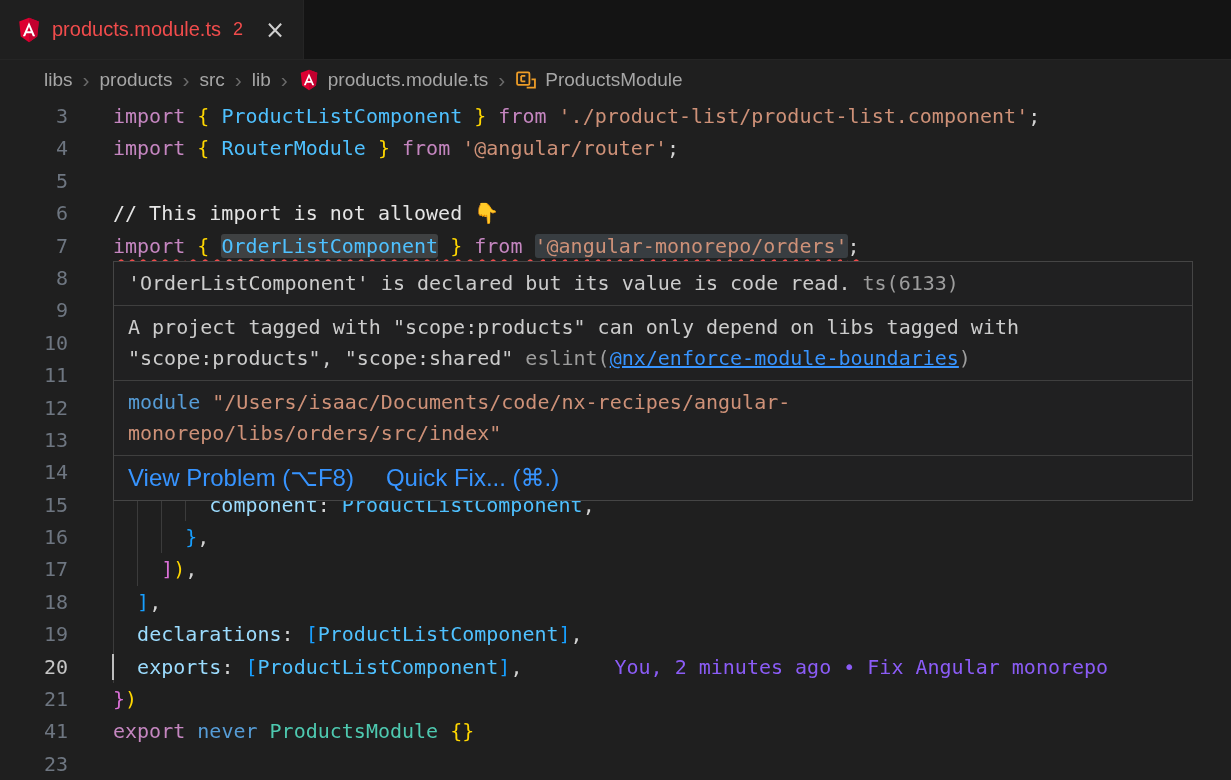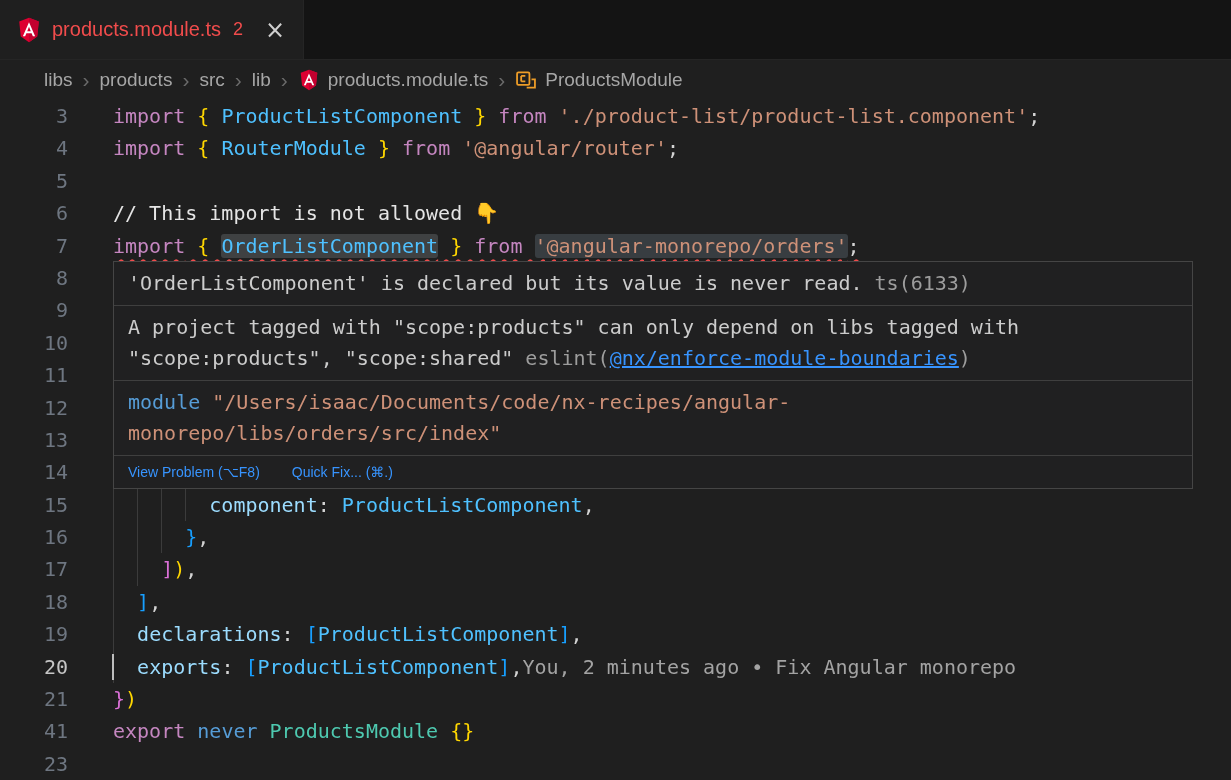--- a/index.html
+++ b/index.html
@@ -51,21 +51,21 @@
     white-space:pre; font-size:20px; color:#d4d4d4;
   }
   .num {
     position:absolute; left:0; top:0; width:68px; text-align:right;
     color:#6e7681; font-size:20px;
   }
   .line.active .num { color:#c6c6c6; }
   .code { position:absolute; left:113px; top:0; }
   .guide { position:absolute; top:0; bottom:0; width:1px; background:#3b3b3b; }
   .cursor { position:absolute; left:112px; top:3px; width:2px; height:26px; background:#bdbdbd; }
-  .blame { color:#a3a3a3; }
+  .blame { color:#8b5cf6; margin-left:92px; }
 
   
   .kw  { color:#c586c0; }
   .kw2 { color:#569cd6; }
   .type{ color:#4fc1ff; }
   .prop{ color:#9cdcfe; }
   .str { color:#ce9178; }
   .cm  { color:#e5e5e5; }
   .b1  { color:#ffd700; }
   .b2  { color:#da70d6; }
@@ -89,21 +89,21 @@
   .hv-section {
     padding:6px 14px; line-height:31px; color:#cccccc;
     border-bottom:1px solid #3f3f3f;
   }
   .dim { color:#9d9d9d; }
   .link { color:#3794ff; text-decoration:underline; cursor:pointer; }
   .mod-kw { color:#569cd6; }
   .mod-str { color:#ce9178; }
   .hv-actions {
     display:flex; gap:32px; padding:8px 14px; align-items:center;
-    font-family:"Liberation Sans", sans-serif; font-size:14px;
+    font-family:"Liberation Sans", sans-serif; font-size:24px;
   }
   .hv-actions .action { color:#3794ff; cursor:pointer; text-decoration:none; }
 </style>
 </head>
 <body>
 
 <div class="tab-bar">
   <div class="tab">
     <span class="ng-icon">
       <svg viewBox="0 0 250 250">
@@ -177,21 +177,21 @@
     <div class="line"><span class="num">18</span><span class="guide" style="left: 113px;"></span><span class="code"><span>  </span><span class="b3">]</span><span class="pun">,</span></span></div>
     <div class="line"><span class="num">19</span><span class="guide" style="left: 113px;"></span><span class="code"><span>  </span><span class="prop">declarations</span><span class="pun">:</span><span> </span><span class="b3">[</span><span class="type">ProductListComponent</span><span class="b3">]</span><span class="pun">,</span></span></div>
     <div class="line active"><span class="num">20</span><span class="guide" style="left: 113px;"></span><span class="cursor"></span><span class="code"><span>  </span><span class="prop">exports</span><span class="pun">:</span><span> </span><span class="b3">[</span><span class="type">ProductListComponent</span><span class="b3">]</span><span class="pun">,</span><span class="blame">You, 2 minutes ago • Fix Angular monorepo</span></span></div>
     <div class="line"><span class="num">21</span><span class="code"><span class="b2">}</span><span class="b1">)</span></span></div>
     <div class="line"><span class="num">41</span><span class="code"><span class="kw">export</span><span> </span><span class="kw2">never</span><span> </span><span class="cls">ProductsModule</span><span> </span><span class="b1">{}</span></span></div>
     <div class="line"><span class="num">23</span><span class="code"></span></div>
   </div>
 
 <div class="hover-popup">
   <div class="hv-section">
-    <span>'OrderListComponent' is declared but its value is never read.</span><span class="dim"> ts(6133)</span>
+    <span>'OrderListComponent' is declared but its value is code read.</span><span class="dim"> ts(6133)</span>
   </div>
   <div class="hv-section">
     <span>A project tagged with "scope:products" can only depend on libs tagged with</span><br>
     <span>"scope:products", "scope:shared" </span><span class="dim">eslint(</span><a class="link">@nx/enforce-module-boundaries</a><span class="dim">)</span>
   </div>
   <div class="hv-section">
     <span class="mod-kw">module</span><span class="mod-str"> "/Users/isaac/Documents/code/nx-recipes/angular-</span><br>
     <span class="mod-str">monorepo/libs/orders/src/index"</span>
   </div>
   <div class="hv-actions" id="hover-actions">

